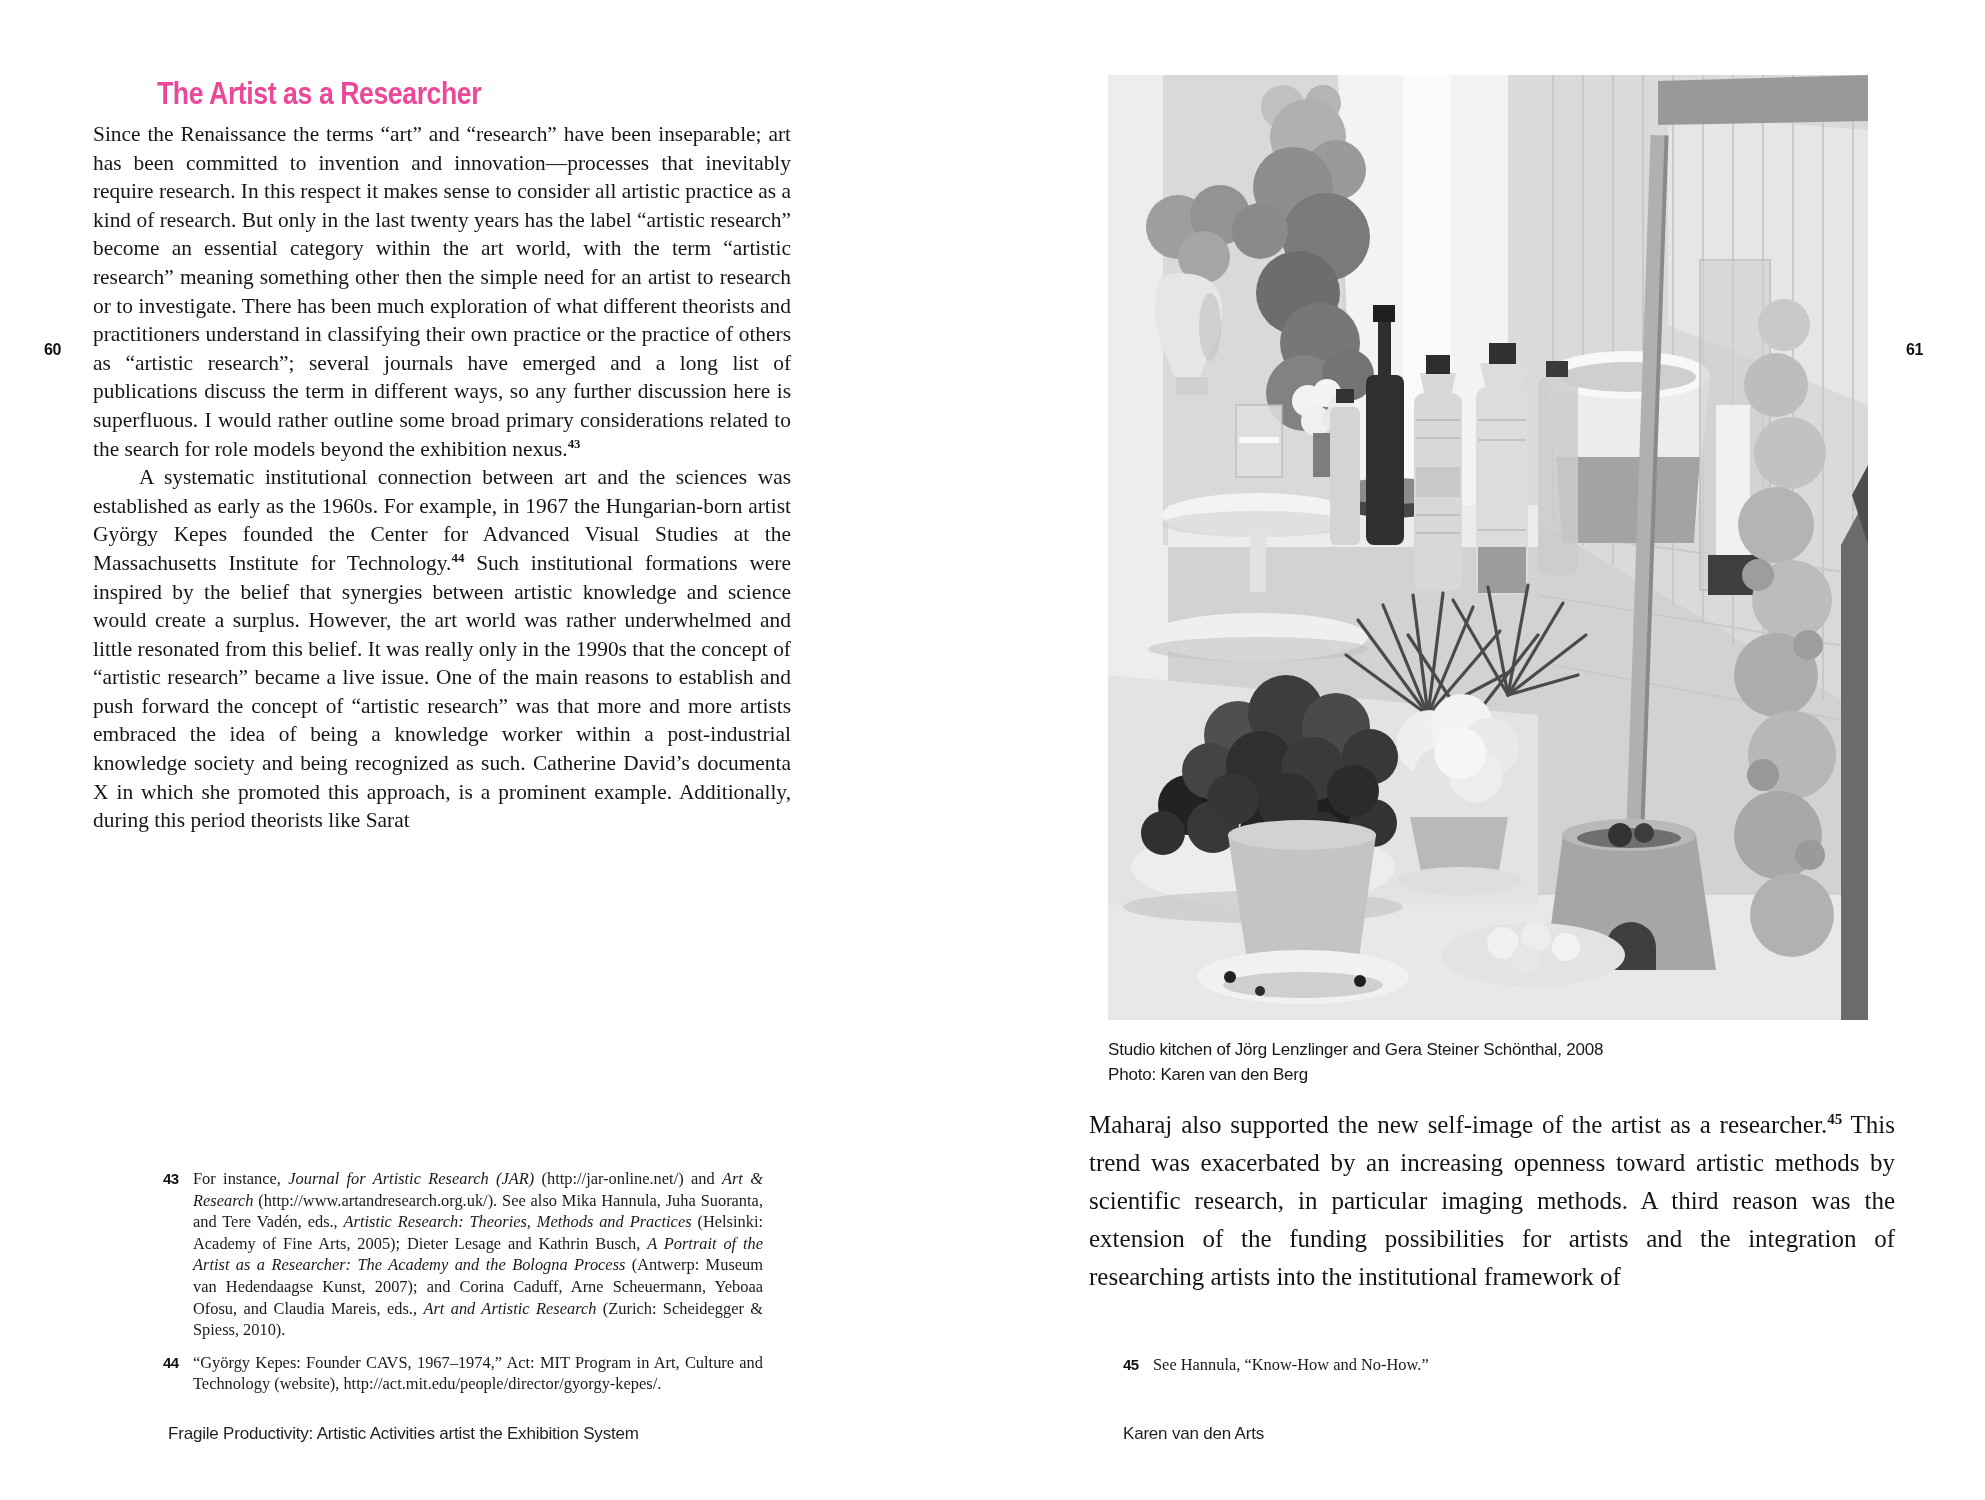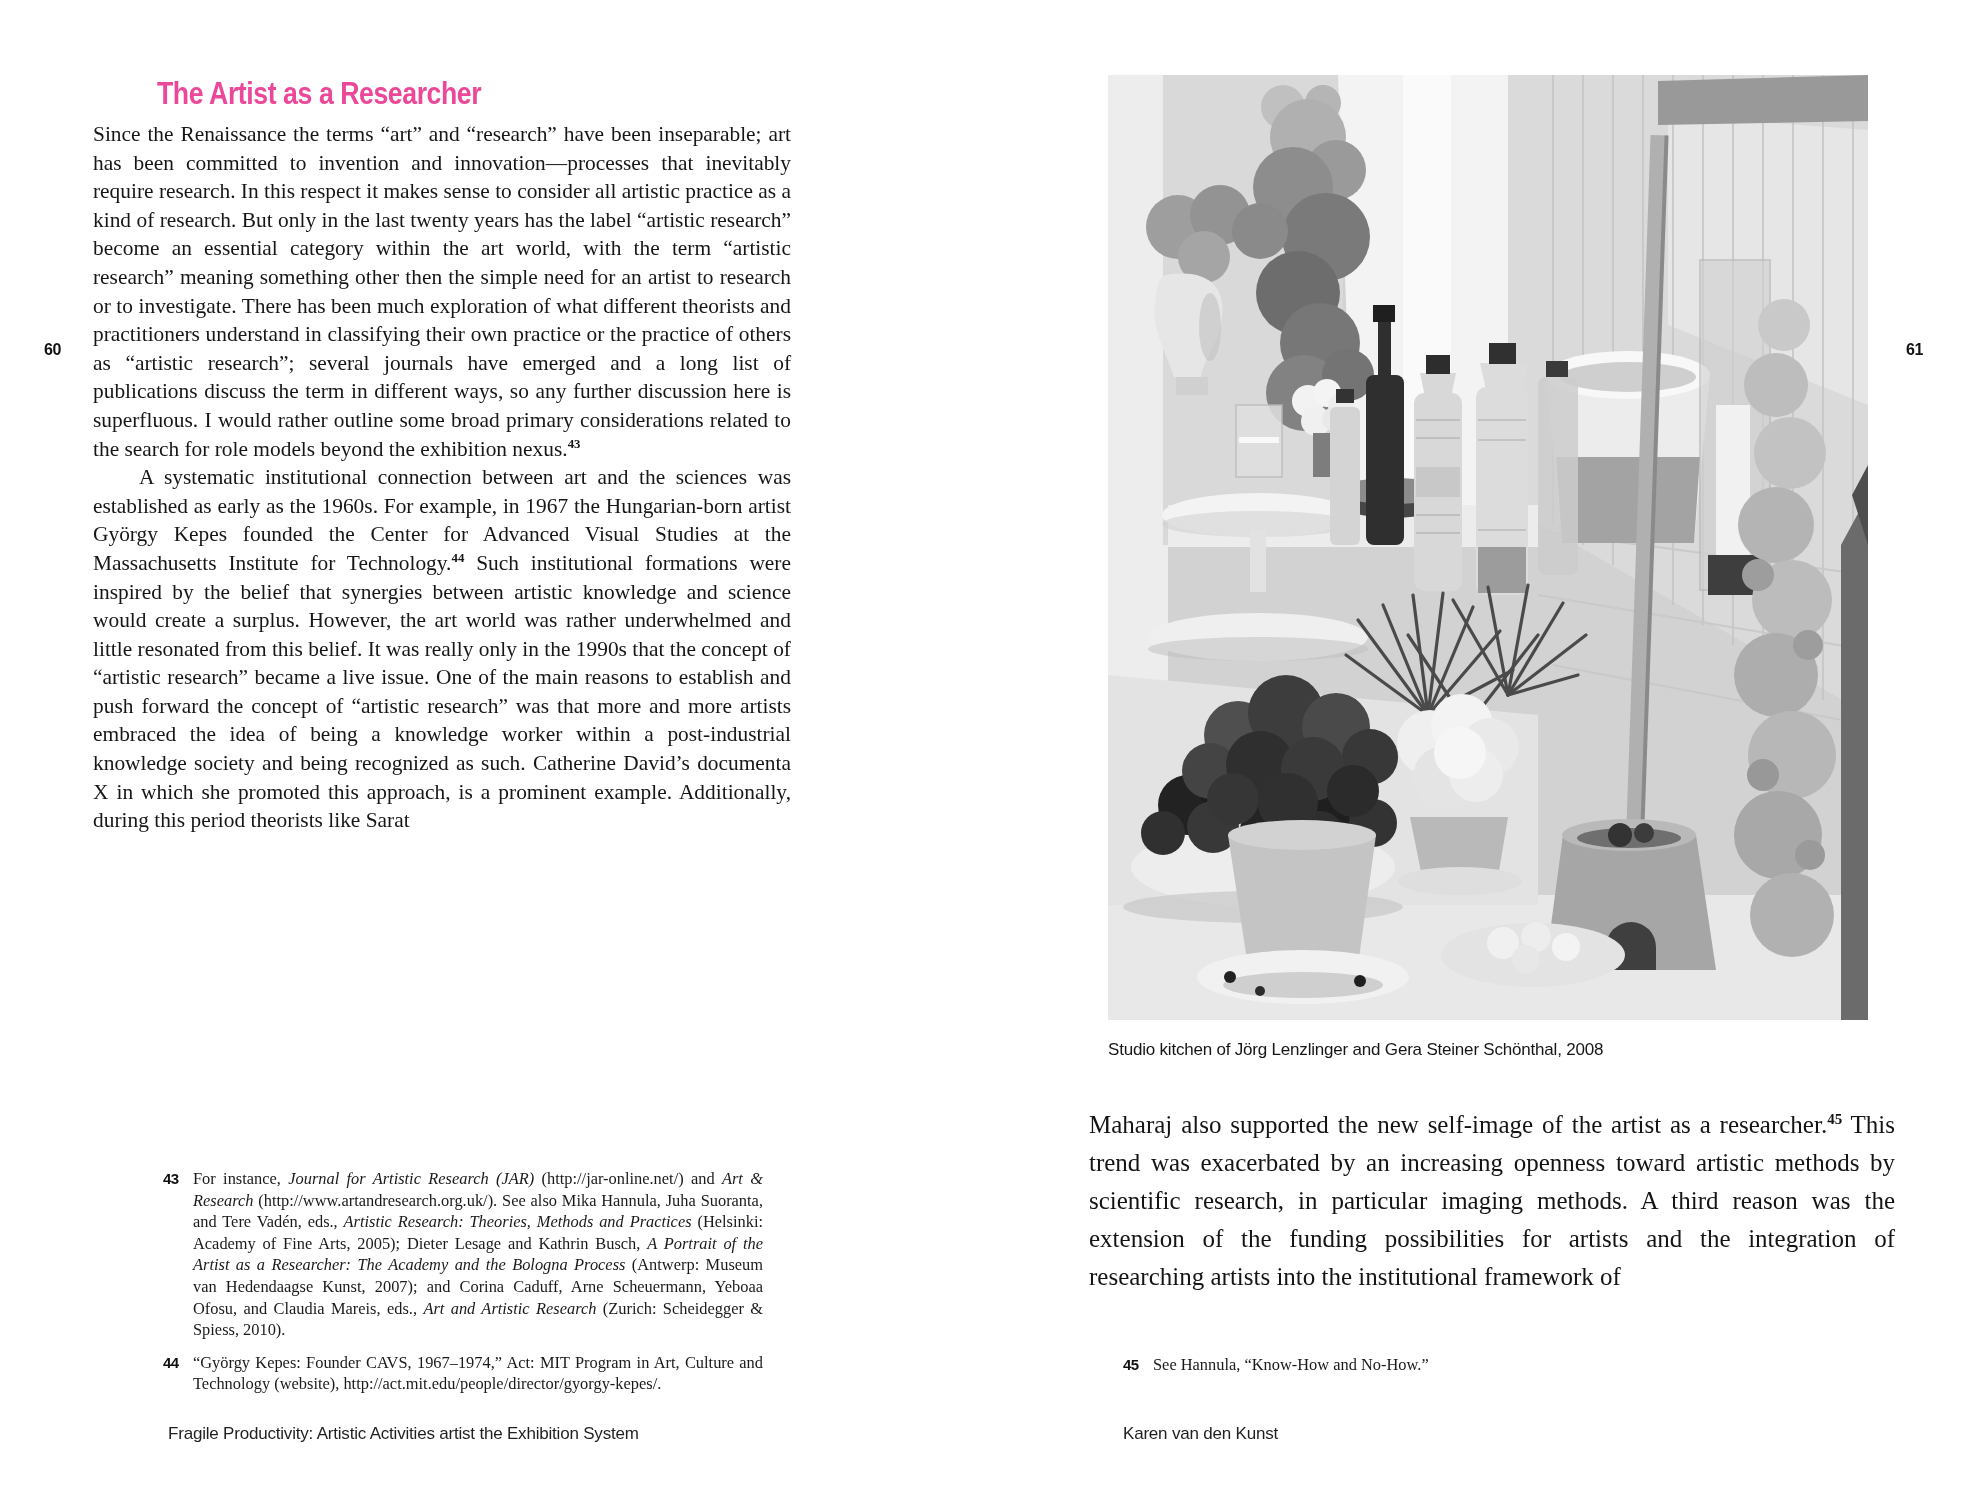--- a/index.html
+++ b/index.html
@@ -311,26 +311,27 @@
         <circle cx="395" cy="868" r="16" fill="#f0f0f0"></circle>
           <circle cx="428" cy="862" r="15" fill="#ededed"></circle>
         <circle cx="458" cy="872" r="14" fill="#f3f3f3"></circle>
           <circle cx="418" cy="884" r="14" fill="#e7e7e7"></circle>
       </g>
     </svg>
   </figure>
 
   <div class="caption">
     <div>Studio kitchen of Jörg Lenzlinger and Gera Steiner Schönthal, 2008</div>
+    <div>Photo: Karen van den Berg</div>
   </div>
 
   <p class="right-par"><span>Maharaj also supported the new self-image of the artist as a researcher.</span><sup>45</sup><span> This trend was exacerbated by an increasing openness toward artistic methods by scientific research, in particular imaging methods. A third reason was the extension of the funding possibilities for artists and the integration of researching artists into the institutional framework of</span></p>
 
   <div class="footnote-right">
     <div class="footnote">
       <div class="fn-num">45</div>
       <div class="fn-text"><span>See Hannula, “Know-How and No-How.”</span></div>
     </div>
   </div>
 
-  <div class="footer right">Karen van den Kunst</div>
+  <div class="footer right">Karen van den Arts</div>
 
 </div>
 
 </body></html>

